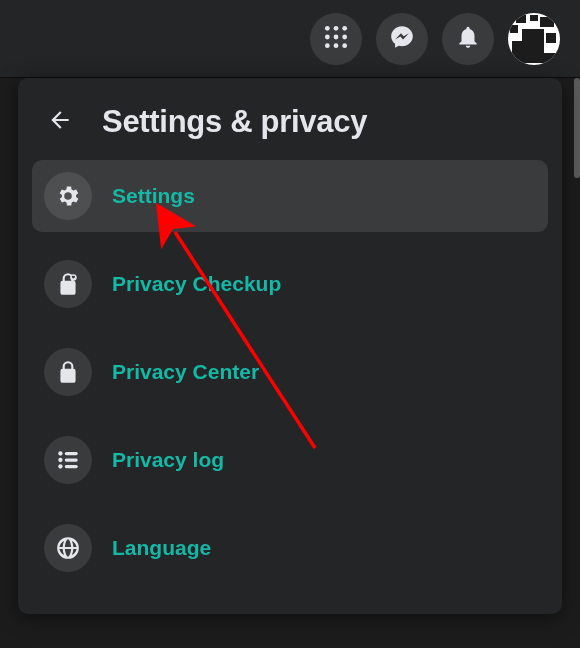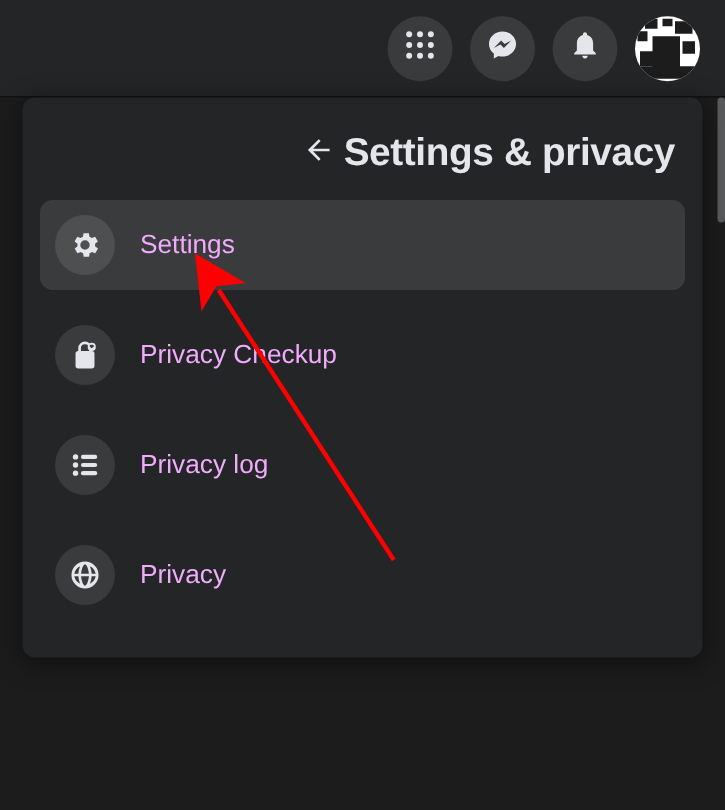--- a/index.html
+++ b/index.html
@@ -64,22 +64,22 @@
       top: 78px;
       width: 544px;
       background: #242526;
       border-radius: 10px;
       padding: 14px;
       box-shadow: 0 4px 20px rgba(0,0,0,0.5);
     }
     .panel-header {
       display: flex;
       align-items: center;
+      gap: 22px;
       padding: 10px 8px 18px 8px;
-      justify-content: flex-end;
     }
     .back-btn {
       width: 40px;
       height: 40px;
       display: flex;
       align-items: center;
       justify-content: center;
       border-radius: 50%;
       cursor: pointer;
     }
@@ -114,23 +114,23 @@
       justify-content: center;
       flex-shrink: 0;
     }
     .menu-item.hover .menu-icon-circle {
       background: #4e4f50;
     }
     .menu-icon-circle svg {
       fill: #e4e6eb;
     }
     .menu-label {
-      color: #f0abfc;
+      color: #14b8a6;
       font-size: 21px;
-      font-weight: 400;
+      font-weight: 700;
     }
     .scrollbar {
       position: absolute;
       right: 0;
       top: 78px;
       width: 6px;
       height: 100px;
       background: #5a5b5c;
       border-radius: 3px;
     }
@@ -214,20 +214,28 @@
     <div class="menu-icon-circle">
       <svg width="26" height="26" viewBox="0 0 24 24">
           <path d="M17 9V7a5 5 0 0 0-10 0v2a2 2 0 0 0-2 2v9a2 2 0 0 0 2 2h10a2 2 0 0 0 2-2v-9a2 2 0 0 0-2-2zM9 7a3 3 0 1 1 6 0v2H9z"></path>
           <circle cx="17" cy="6" r="3" fill="#e4e6eb"></circle>
           <path d="M17 4.8c-.4-.5-1.3-.4-1.5.3-.2.6.4 1.1 1.5 1.9 1.1-.8 1.7-1.3 1.5-1.9-.2-.7-1.1-.8-1.5-.3z" fill="#3a3b3c"></path>
         </svg>
     </div>
     <div class="menu-label">Privacy Checkup</div>
   </div>
 
+  <div class="menu-item">
+    <div class="menu-icon-circle">
+      <svg width="26" height="26" viewBox="0 0 24 24">
+          <path d="M17 9V7a5 5 0 0 0-10 0v2a2 2 0 0 0-2 2v9a2 2 0 0 0 2 2h10a2 2 0 0 0 2-2v-9a2 2 0 0 0-2-2zM9 7a3 3 0 1 1 6 0v2H9z"></path>
+        </svg>
+    </div>
+    <div class="menu-label">Privacy Center</div>
+  </div>
 
   <div class="menu-item">
     <div class="menu-icon-circle">
       <svg width="26" height="26" viewBox="0 0 24 24">
           <circle cx="5" cy="6" r="2"></circle>
           <rect x="9" y="4.5" width="12" height="3" rx="1.5"></rect>
           <circle cx="5" cy="12" r="2"></circle>
           <rect x="9" y="10.5" width="12" height="3" rx="1.5"></rect>
           <circle cx="5" cy="18" r="2"></circle>
           <rect x="9" y="16.5" width="12" height="3" rx="1.5"></rect>
@@ -236,21 +244,21 @@
     <div class="menu-label">Privacy log</div>
   </div>
 
 
   <div class="menu-item">
     <div class="menu-icon-circle">
       <svg width="26" height="26" viewBox="0 0 24 24">
           <path d="M12 2a10 10 0 1 0 10 10A10 10 0 0 0 12 2zm7.9 9h-3a15 15 0 0 0-1.3-5.5A8 8 0 0 1 19.9 11zM12 4c1 0 2.4 2.6 2.9 7H9.1C9.6 6.6 11 4 12 4zM8.4 5.5A15 15 0 0 0 7.1 11H4.1a8 8 0 0 1 4.3-5.5zM4.1 13h3a15 15 0 0 0 1.3 5.5A8 8 0 0 1 4.1 13zM12 20c-1 0-2.4-2.6-2.9-7h5.8c-.5 4.4-1.9 7-2.9 7zm3.6-1.5a15 15 0 0 0 1.3-5.5h3a8 8 0 0 1-4.3 5.5z"></path>
         </svg>
     </div>
-    <div class="menu-label">Privacy</div>
+    <div class="menu-label">Language</div>
   </div>
 </div>
 
 <svg class="arrow-annotation" width="580" height="648" style="left:0;top:0">
   <defs>
     <marker id="ah" markerWidth="12" markerHeight="12" refX="2" refY="6" orient="auto">
       <path d="M0,0 L12,6 L0,12 L3,6 Z" fill="#ff0000"></path>
     </marker>
   </defs>
   <line x1="315" y1="448" x2="175" y2="232" stroke="#ff0000" stroke-width="3.5" marker-end="url(#ah)"></line>

